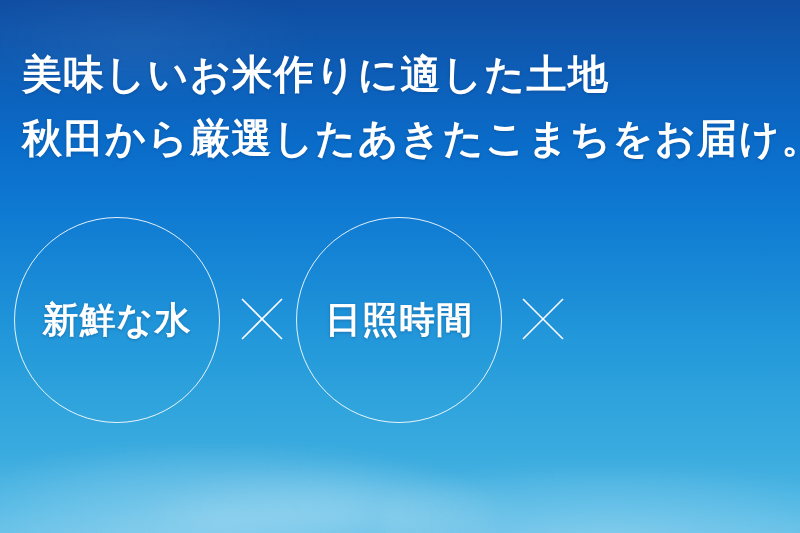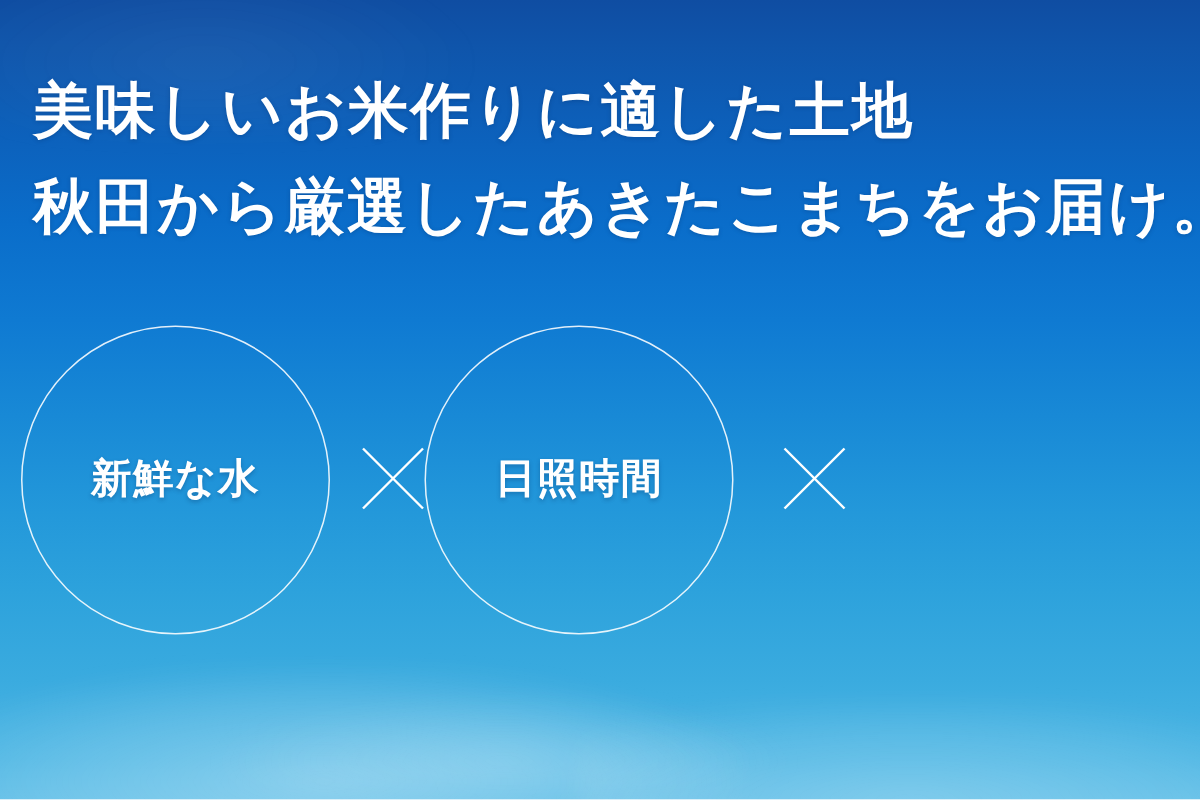--- a/index.html
+++ b/index.html
@@ -117,26 +117,26 @@
     width: 206px;
     height: 206px;
     border: 1.5px solid rgba(255, 255, 255, 0.88);
     border-radius: 50%;
     box-sizing: border-box;
     display: flex;
     align-items: center;
     justify-content: center;
   }
   .circle-1 { left: 14px; }
-  .circle-2 { left: 283px; justify-content: center; }
+  .circle-2 { left: 296px; justify-content: center; }
   .circle-3 { left: 584px; top: 4px; }
 
   .circle-label {
     color: #ffffff;
-    font-size: 27px;
+    font-size: 36px;
     font-weight: 700;
     line-height: 42px;
     letter-spacing: 1px;
     text-align: center;
     text-shadow: 0 1px 3px rgba(6, 40, 90, 0.30);
     white-space: pre-line;
   }
 
   .sep {
     position: absolute;

